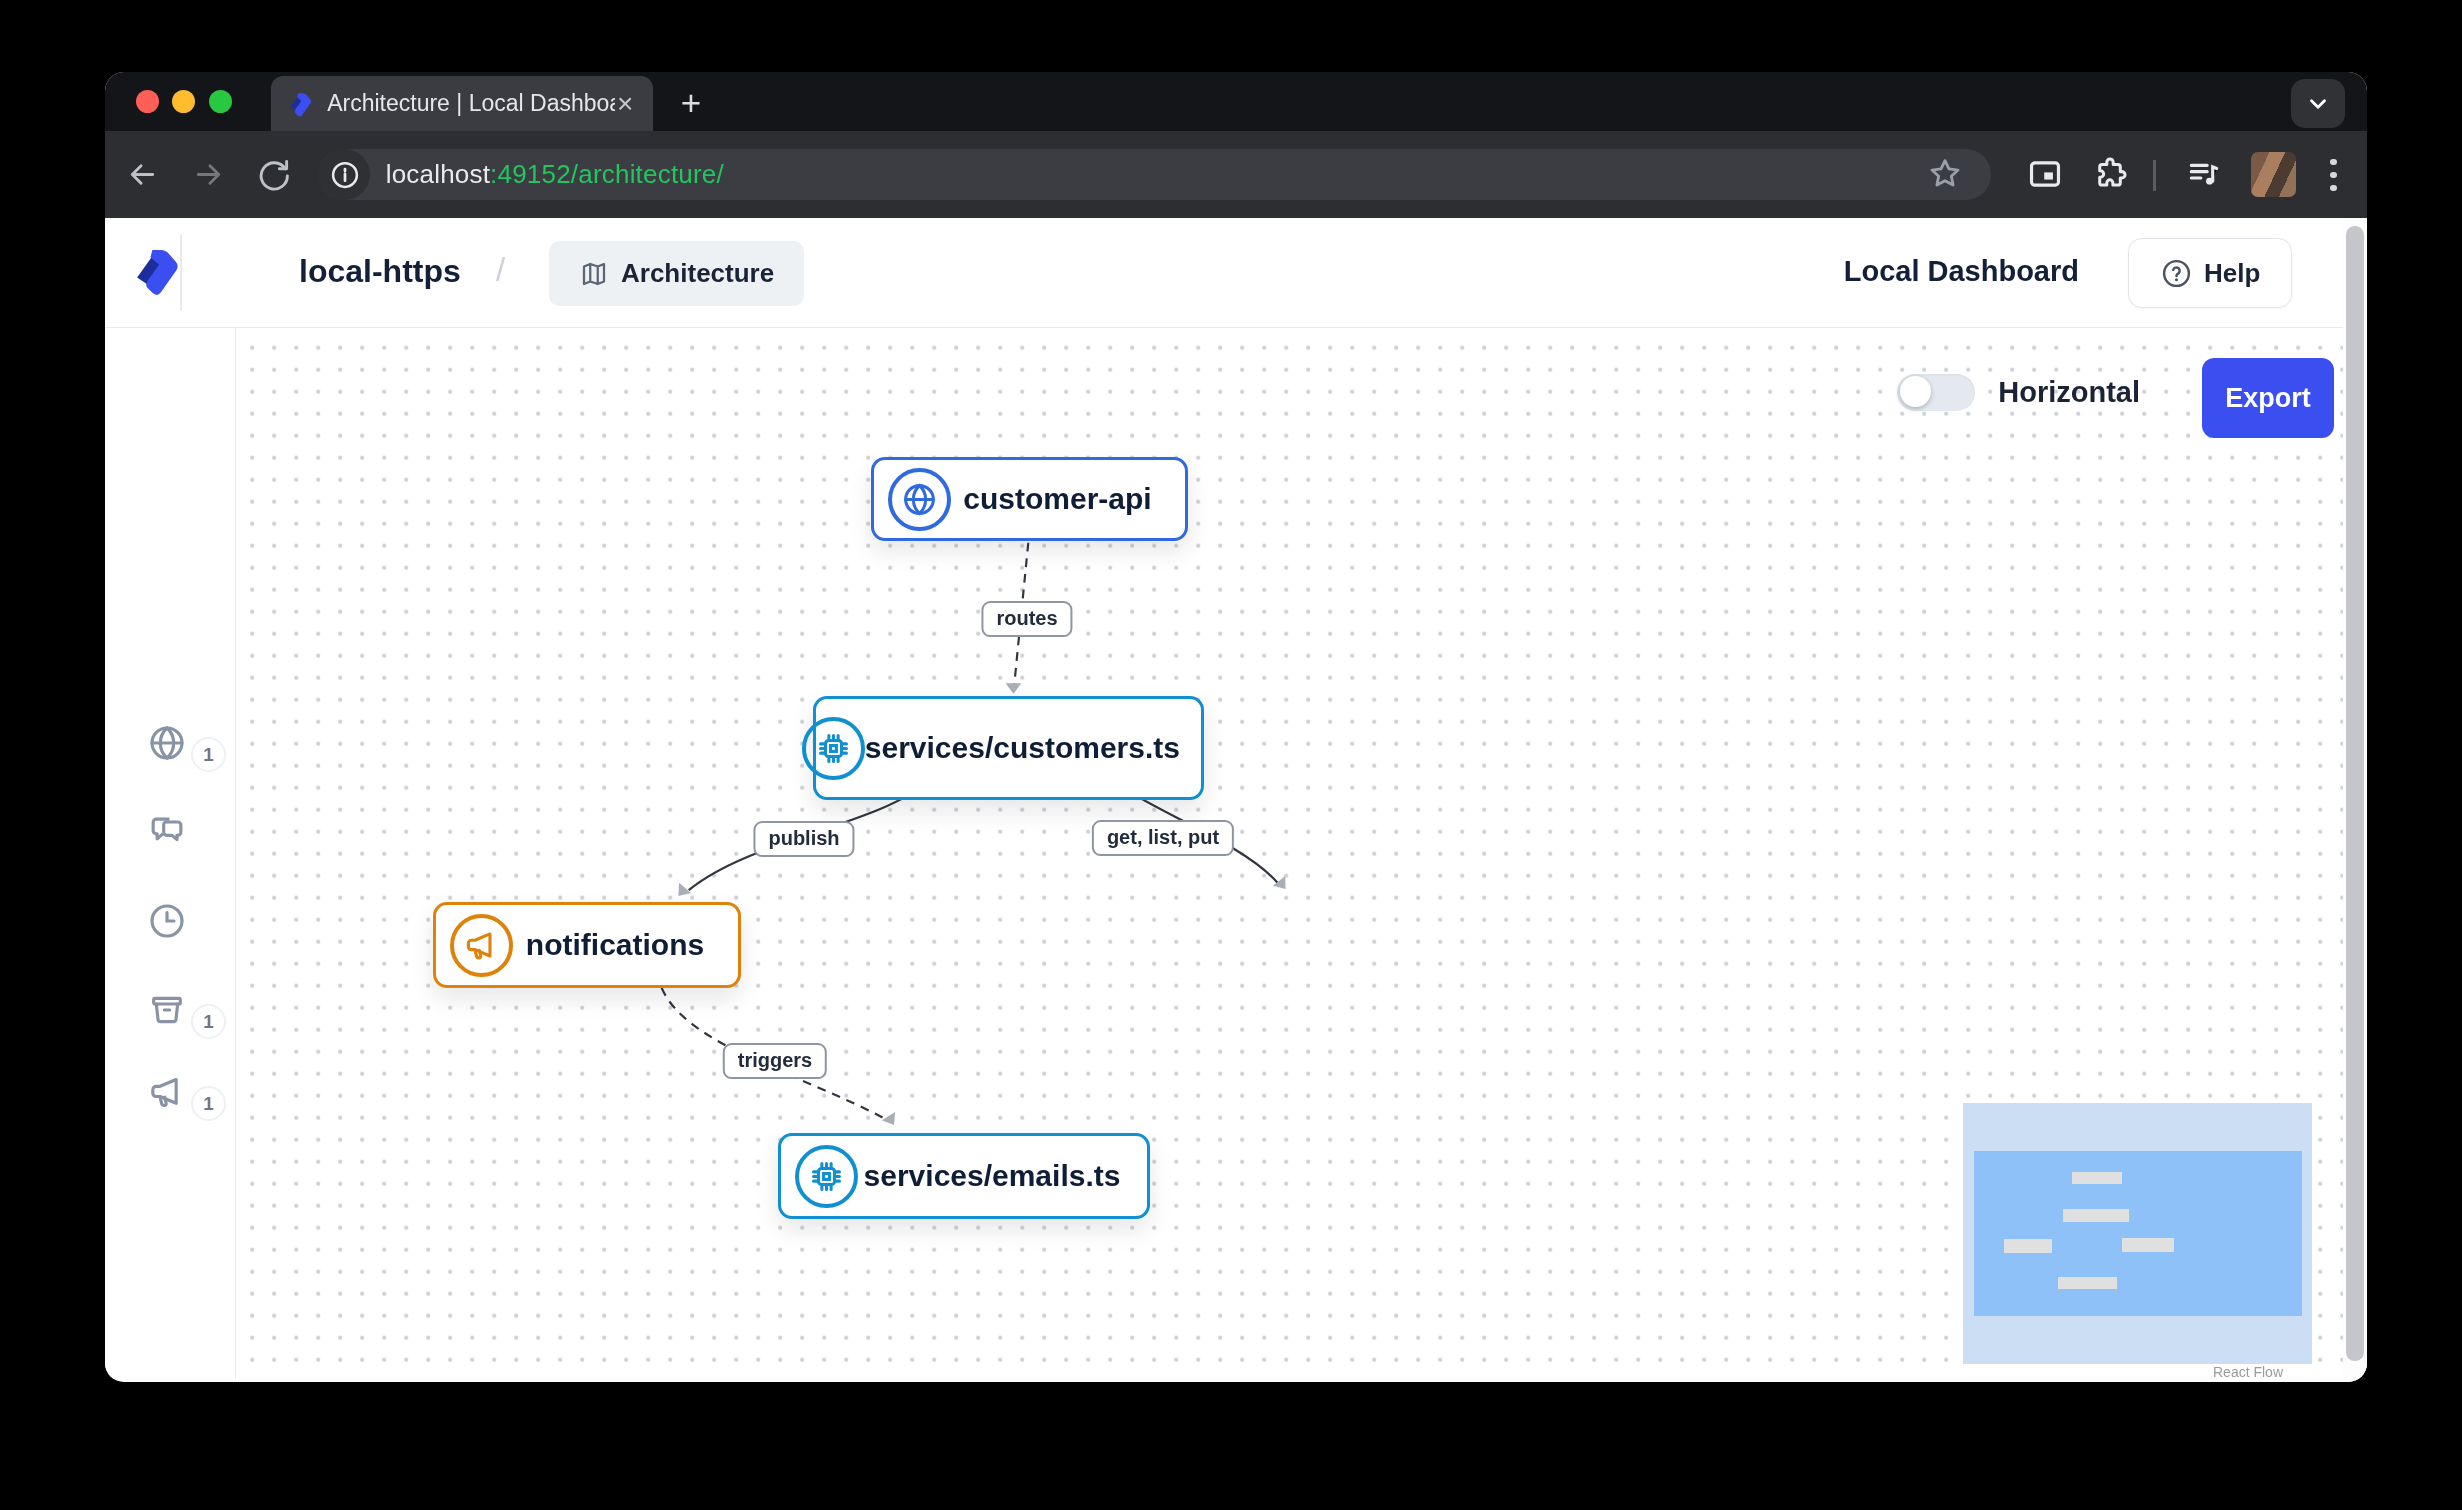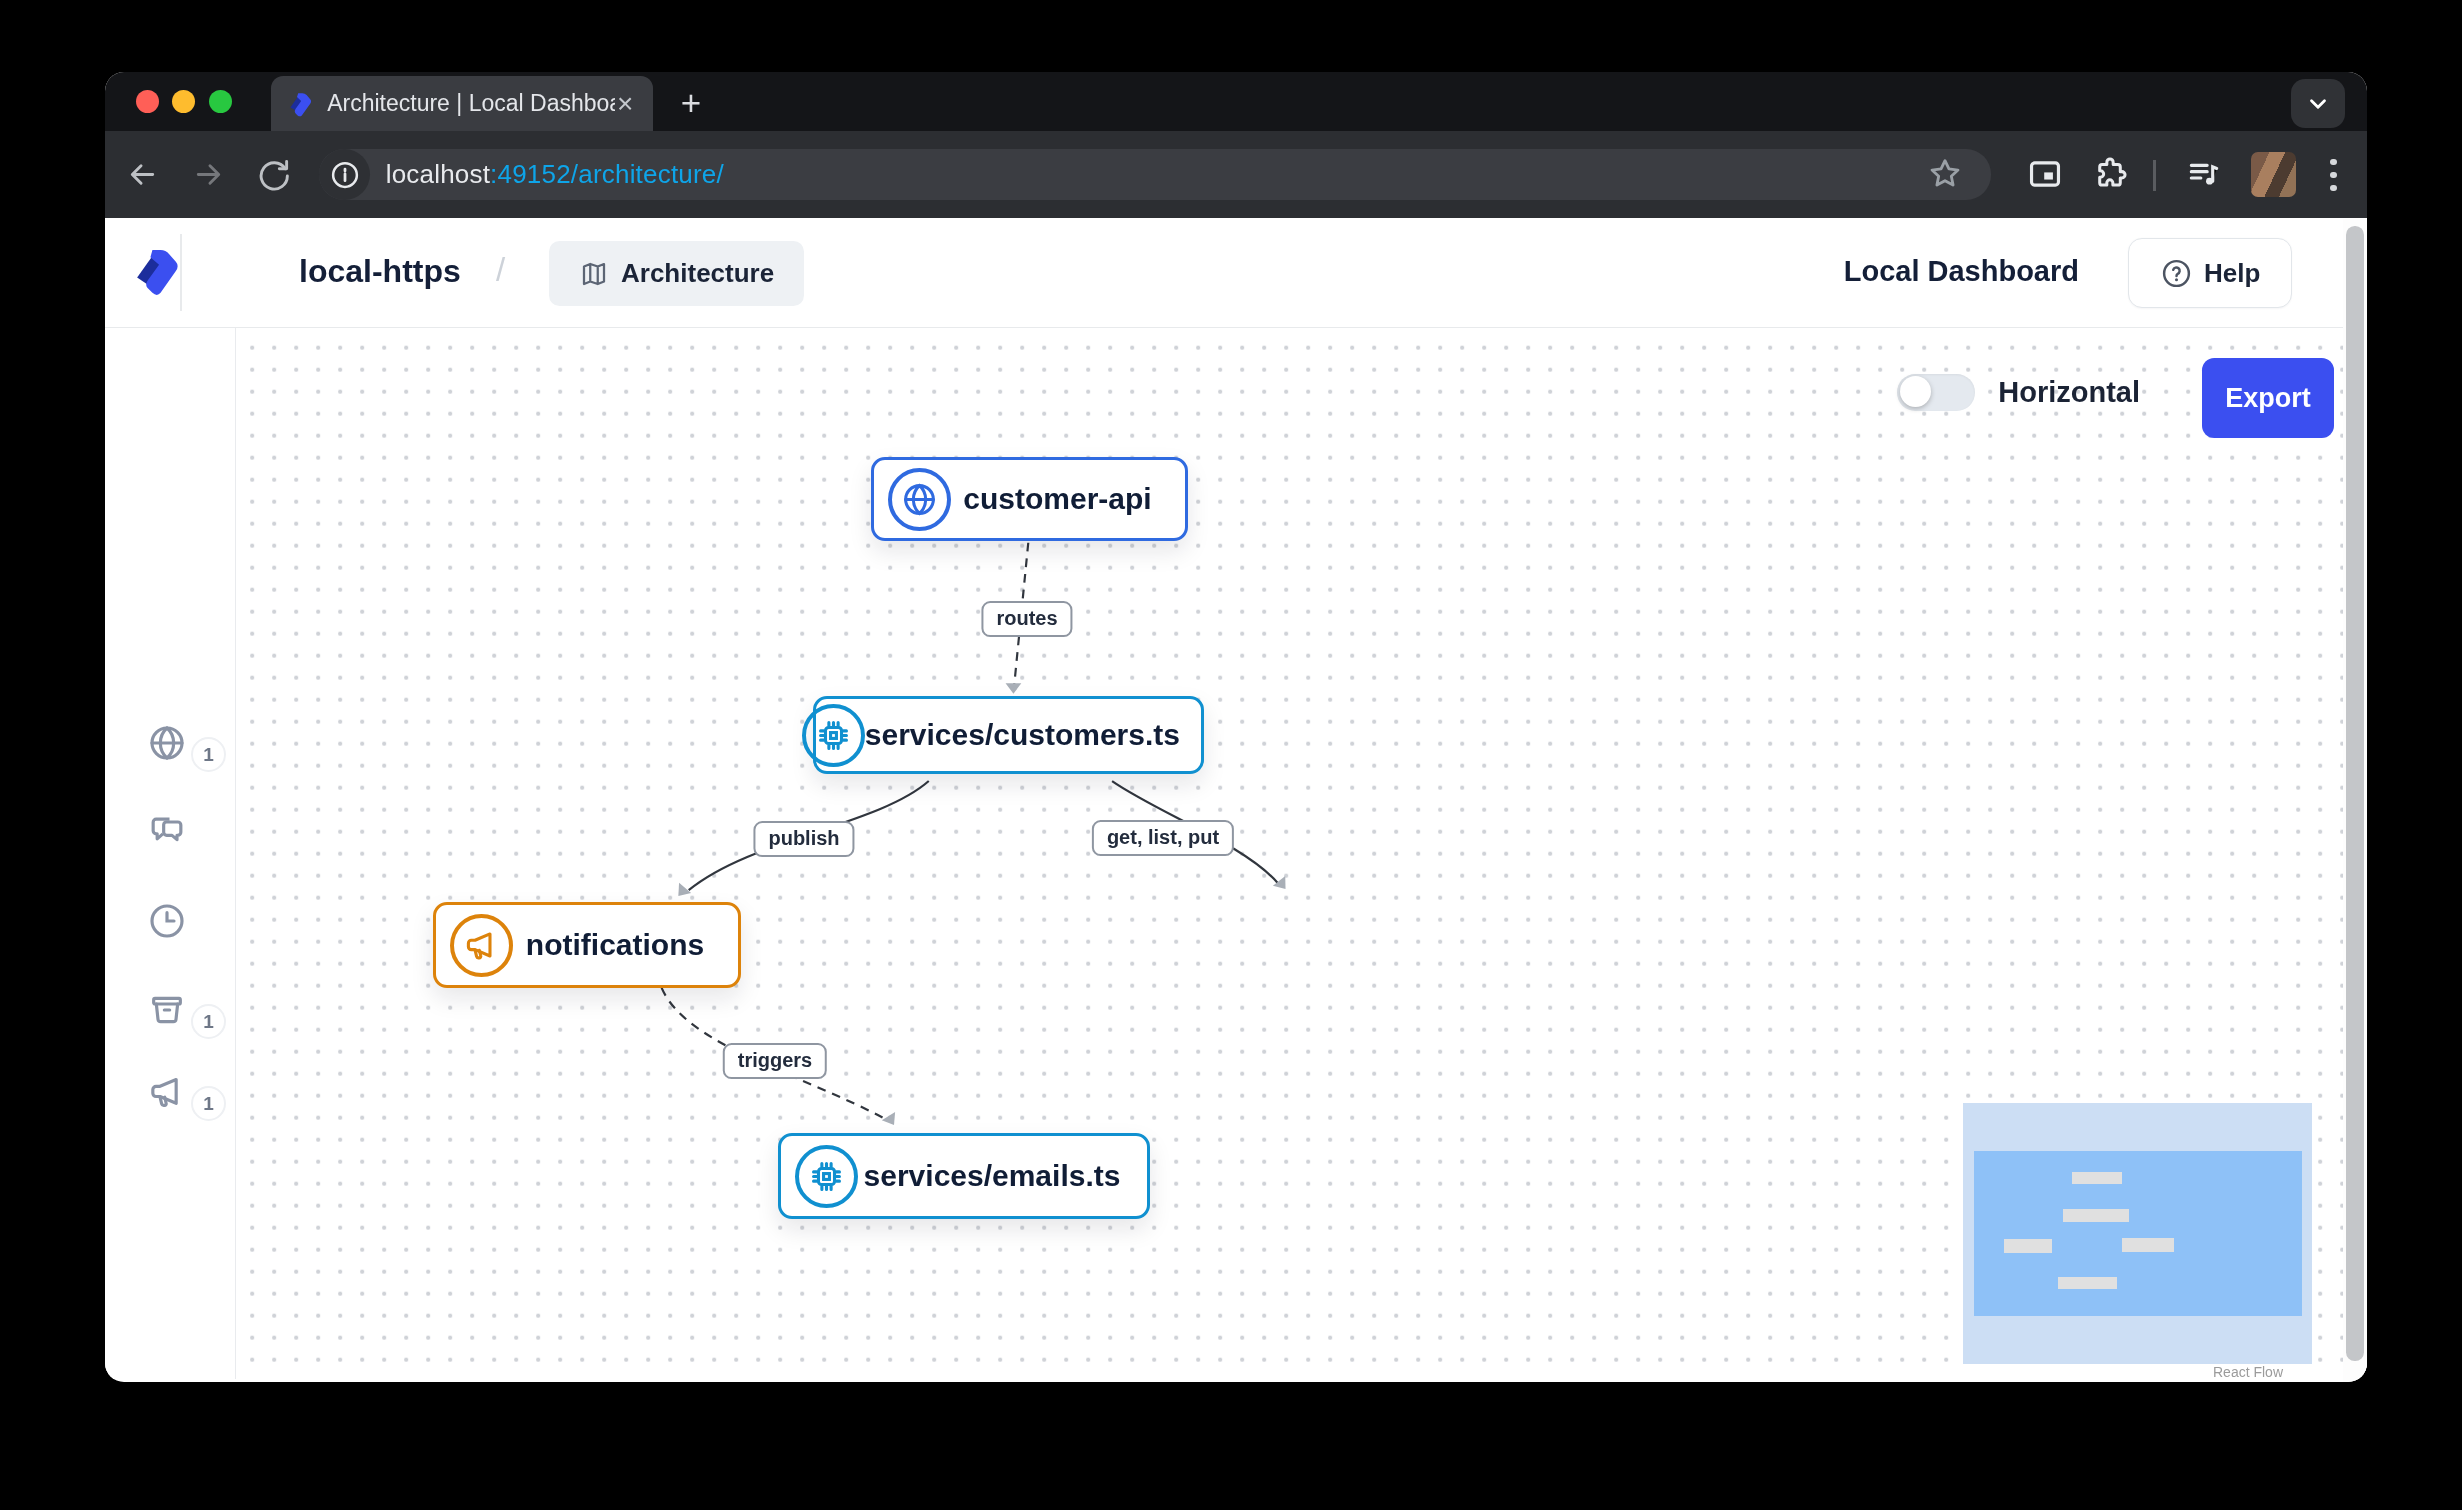--- a/index.html
+++ b/index.html
@@ -24,21 +24,21 @@
              border-radius:14px; display:flex; align-items:center; justify-content:center; }
 
   
   .toolbar { position:relative; height:87px; background:#2c2e32; display:flex; align-items:center; }
   .navic { position:absolute; top:26px; width:35px; height:35px; }
   .urlpill { position:absolute; left:214px; top:18.3px; width:1672px; height:51px; background:#3b3d42;
              border-radius:25px; display:flex; align-items:center; }
   .infocirc { width:51px; height:51px; border-radius:50%; background:#2e3034; display:flex;
               align-items:center; justify-content:center; margin-right:15.7px; }
   .urltext { font-size:26px; color:#e8eaed; letter-spacing:0.2px; }
-  .urltext .dim { color:#0ea5e9; }
+  .urltext .dim { color:#22c55e; }
   .ric { position:absolute; top:24.4px; }
   .sep { position:absolute; left:2048px; top:29px; width:2.6px; height:31px; background:#5a5c60; }
   .avatar { position:absolute; left:2146px; top:21px; width:45px; height:45px; border-radius:7px;
             background:
               linear-gradient(115deg,#7a5a47 0 28%,#a97f5f 28% 52%,#4c3b30 52% 74%,#927256 74%);
   }
   .kebab { position:absolute; left:2218px; top:23px; width:21px; height:42px; display:flex;
            flex-direction:column; justify-content:space-between; align-items:center; padding:5.2px 0; }
   .kebab i { width:6.1px; height:6.1px; border-radius:50%; background:#d6d8db; }
 
@@ -282,21 +282,21 @@
               <g fill="none" stroke="currentColor" stroke-width="2" stroke-linecap="round">
             <circle cx="12" cy="12" r="9"></circle>
                 <path d="M3 12h18"></path>
             <path d="M12 3c2.7 2.4 4 5.5 4 9s-1.3 6.6-4 9c-2.7-2.4-4-5.5-4-9s1.3-6.6 4-9z"></path>
               </g>
             </svg>
         </span>
         <span class="nlabel">customer-api</span>
       </div>
 
-      <div class="node n-svc" style="left:577px;top:368px;width:391px;height:78px">
+      <div class="node n-svc" style="left:577px;top:368px;width:391px;height:104px">
         <span class="ncirc">
           <svg width="37" height="37" viewBox="0 0 24 24">
               <g fill="none" stroke="currentColor" stroke-width="2" stroke-linecap="round">
             <rect x="6.8" y="6.8" width="10.4" height="10.4" rx="2"></rect>
                 <rect x="10.1" y="10.1" width="3.8" height="3.8"></rect>
             <path d="M9 3.6v2M12 3.6v2M15 3.6v2M9 18.4v2M12 18.4v2M15 18.4v2M3.6 9h2M3.6 12h2M3.6 15h2M18.4 9h2M18.4 12h2M18.4 15h2"></path>
               </g>
             </svg>
         </span>
         <span class="nlabel">services/customers.ts</span>

